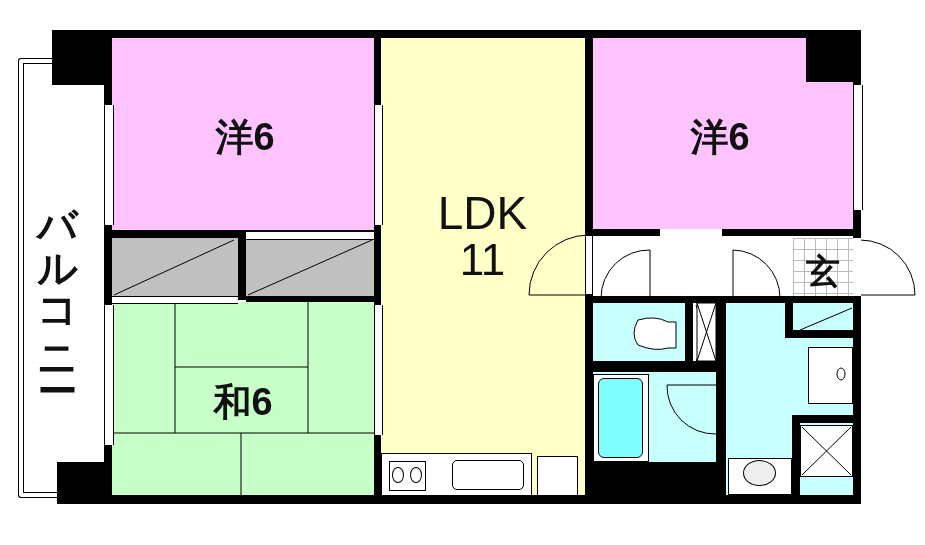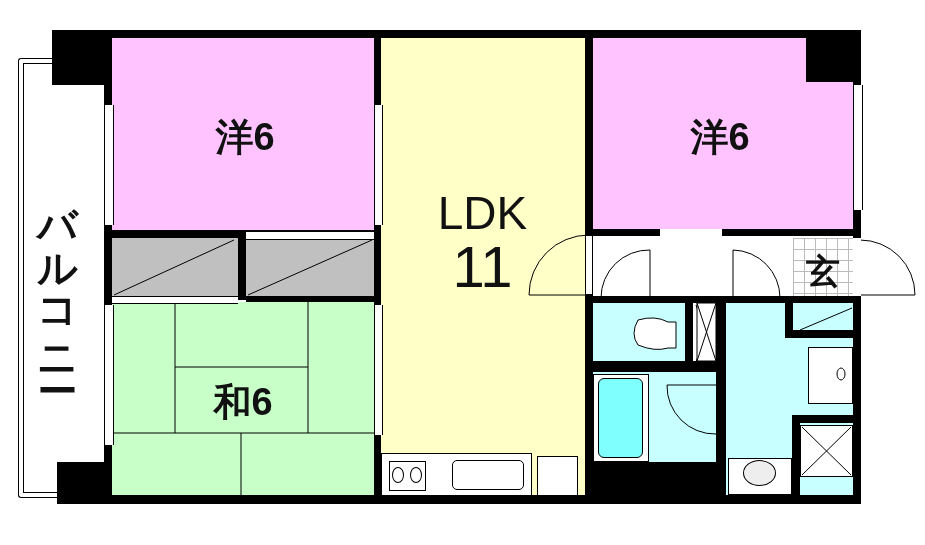--- a/index.html
+++ b/index.html
@@ -18,21 +18,21 @@
 <div class="abs" style="left:18px;top:58px;width:40px;height:440px;border:1px solid #000;border-right:none;border-radius:3px 0 0 3px;">
   <div class="abs" style="left:4px;top:4px;width:40px;height:430px;border:1px solid #000;border-right:none;"></div>
 </div>
 <div class="label" style="left:38px;top:180px;width:40px;font-size:40px;writing-mode:vertical-rl;text-orientation:upright;letter-spacing:2px;">バルコニー</div>
 
 <div class="room" style="left:112px;top:37px;width:262px;height:193px;background:#ffc4ff;"></div>
 <div class="label" style="left:180px;top:118px;width:130px;font-size:38px;">洋6</div>
 
 <div class="room" style="left:380px;top:37px;width:205px;height:460px;background:#ffffc8;"></div>
 <div class="label" style="left:400px;top:190px;width:165px;font-size:46px;font-weight:normal;">LDK</div>
-<div class="label" style="left:400px;top:238px;width:165px;font-size:58px;font-weight:normal;">11</div>
+<div class="label" style="left:400px;top:238px;width:165px;font-size:44px;font-weight:normal;">11</div>
 
 <div class="room" style="left:593px;top:37px;width:262px;height:195px;background:#ffc4ff;"></div>
 <div class="label" style="left:655px;top:118px;width:130px;font-size:38px;">洋6</div>
 
 <div class="room" style="left:112px;top:302px;width:262px;height:193px;background:#c8ffc8;"></div>
 <div class="label" style="left:178px;top:383px;width:130px;font-size:38px;">和6</div>
 
 <div class="room" style="left:112px;top:238px;width:126px;height:58px;background:#c0c0c0;"></div>
 <div class="room" style="left:246px;top:238px;width:128px;height:58px;background:#c0c0c0;"></div>
 <div class="room" style="left:793px;top:307px;width:60px;height:24px;background:#c0c0c0;"></div>

